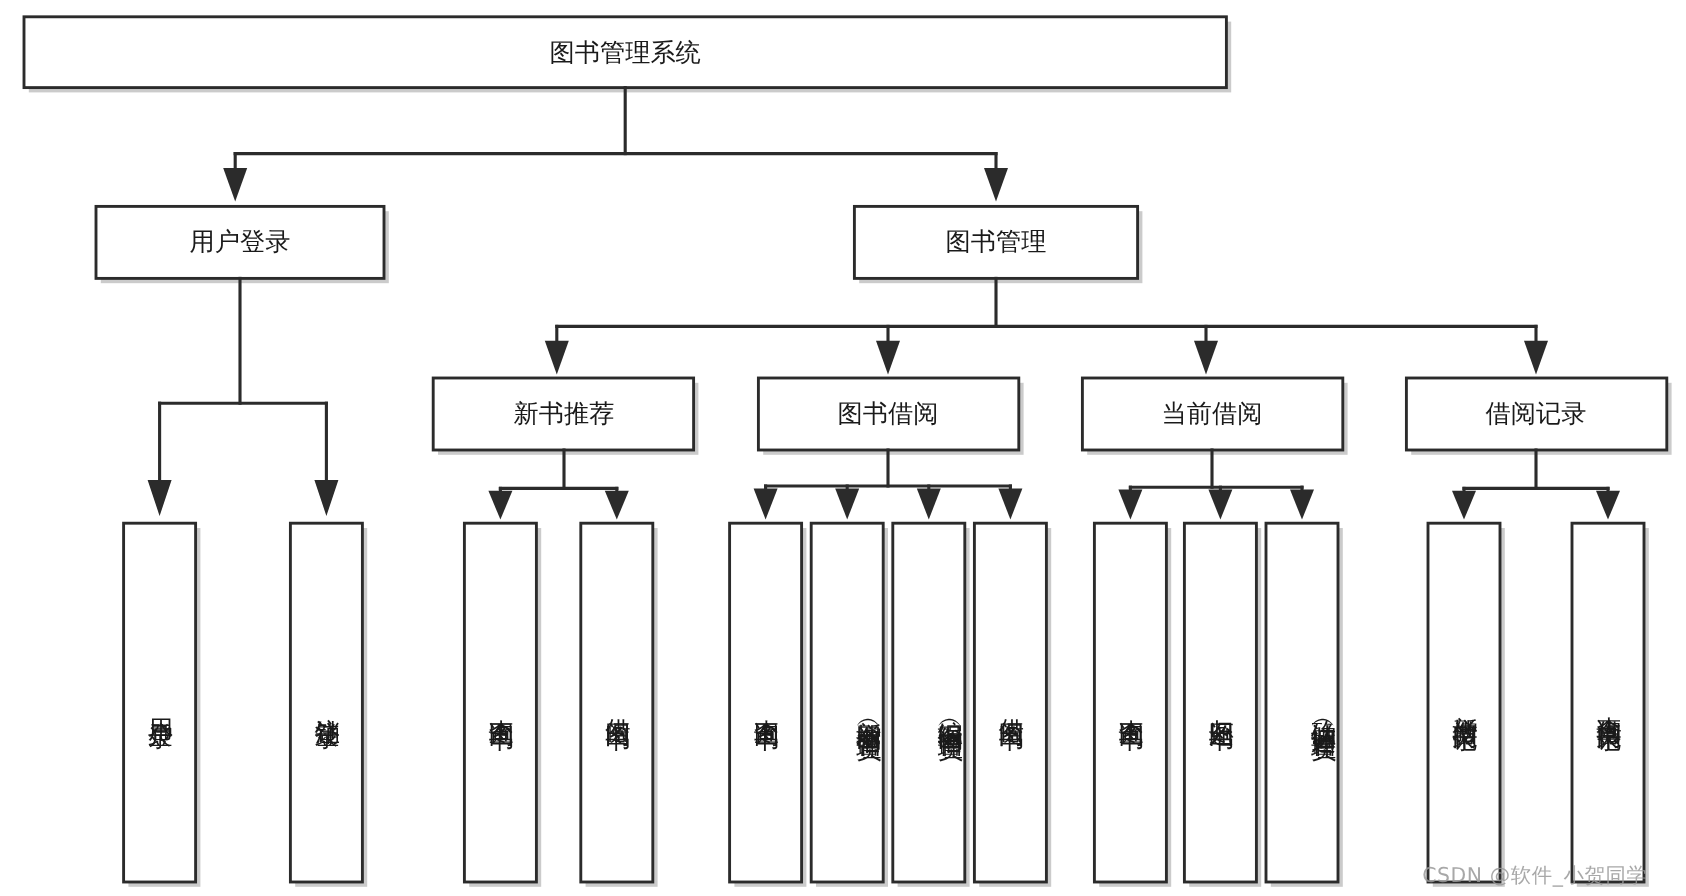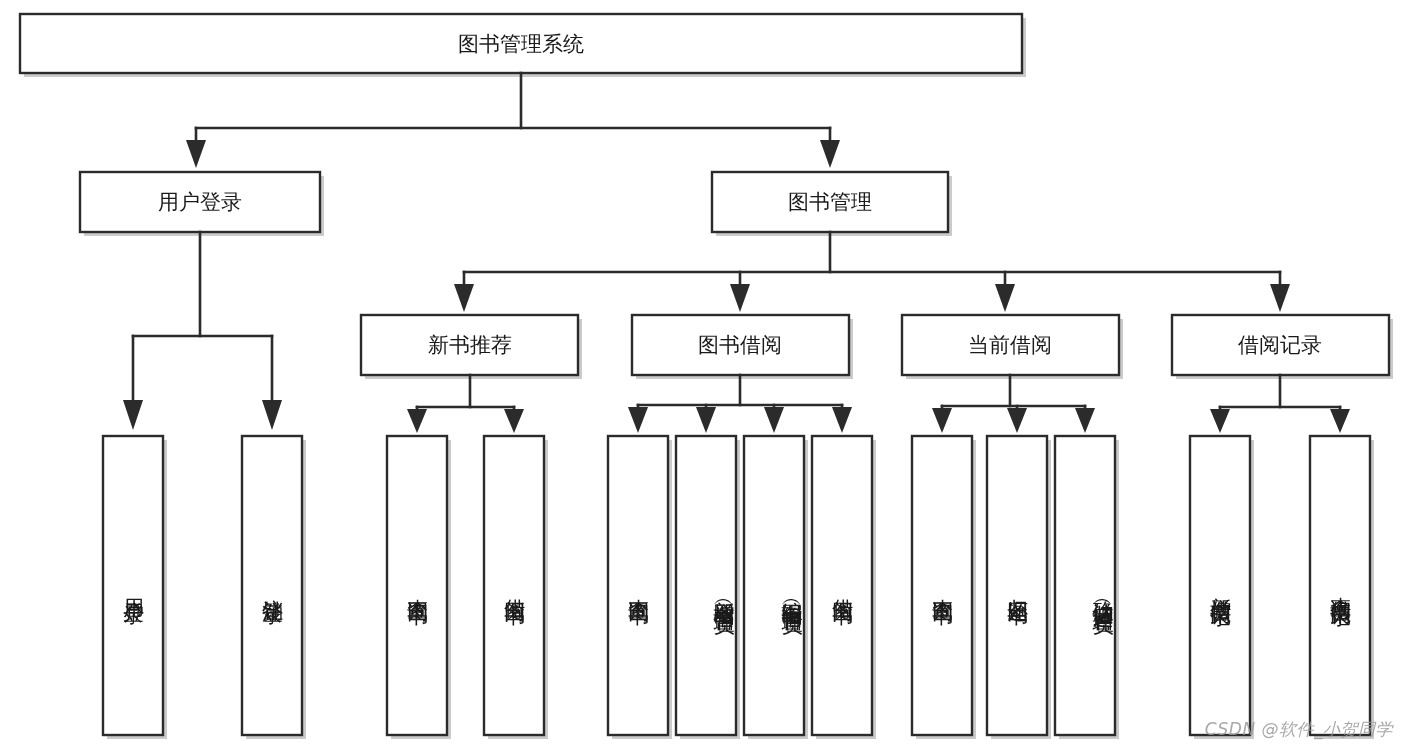--- a/index.html
+++ b/index.html
@@ -62,29 +62,28 @@
     font-family: "DejaVu Sans", "Liberation Sans", sans-serif;
     font-size: 21px;
     line-height: 1.22;
     letter-spacing: 2px;
     color: #1a1a1a;
     white-space: nowrap;
     pointer-events: none;
   }
   .watermark {
     position: absolute;
-    right: 0;
+    right: 20px;
     bottom: 6px;
     font-family: "DejaVu Sans", "Liberation Sans", sans-serif;
     font-size: 17px;
     color: #9a9a9a;
     opacity: 0.85;
     letter-spacing: 0.5px;
     user-select: none;
-    font-style: italic;
   }
 </style>
 </head>
 <body>
 
 <div id="diagram-root">
 
   <svg id="tree-svg" viewBox="0 0 1405 747" xmlns="http://www.w3.org/2000/svg">
 
     <g>

